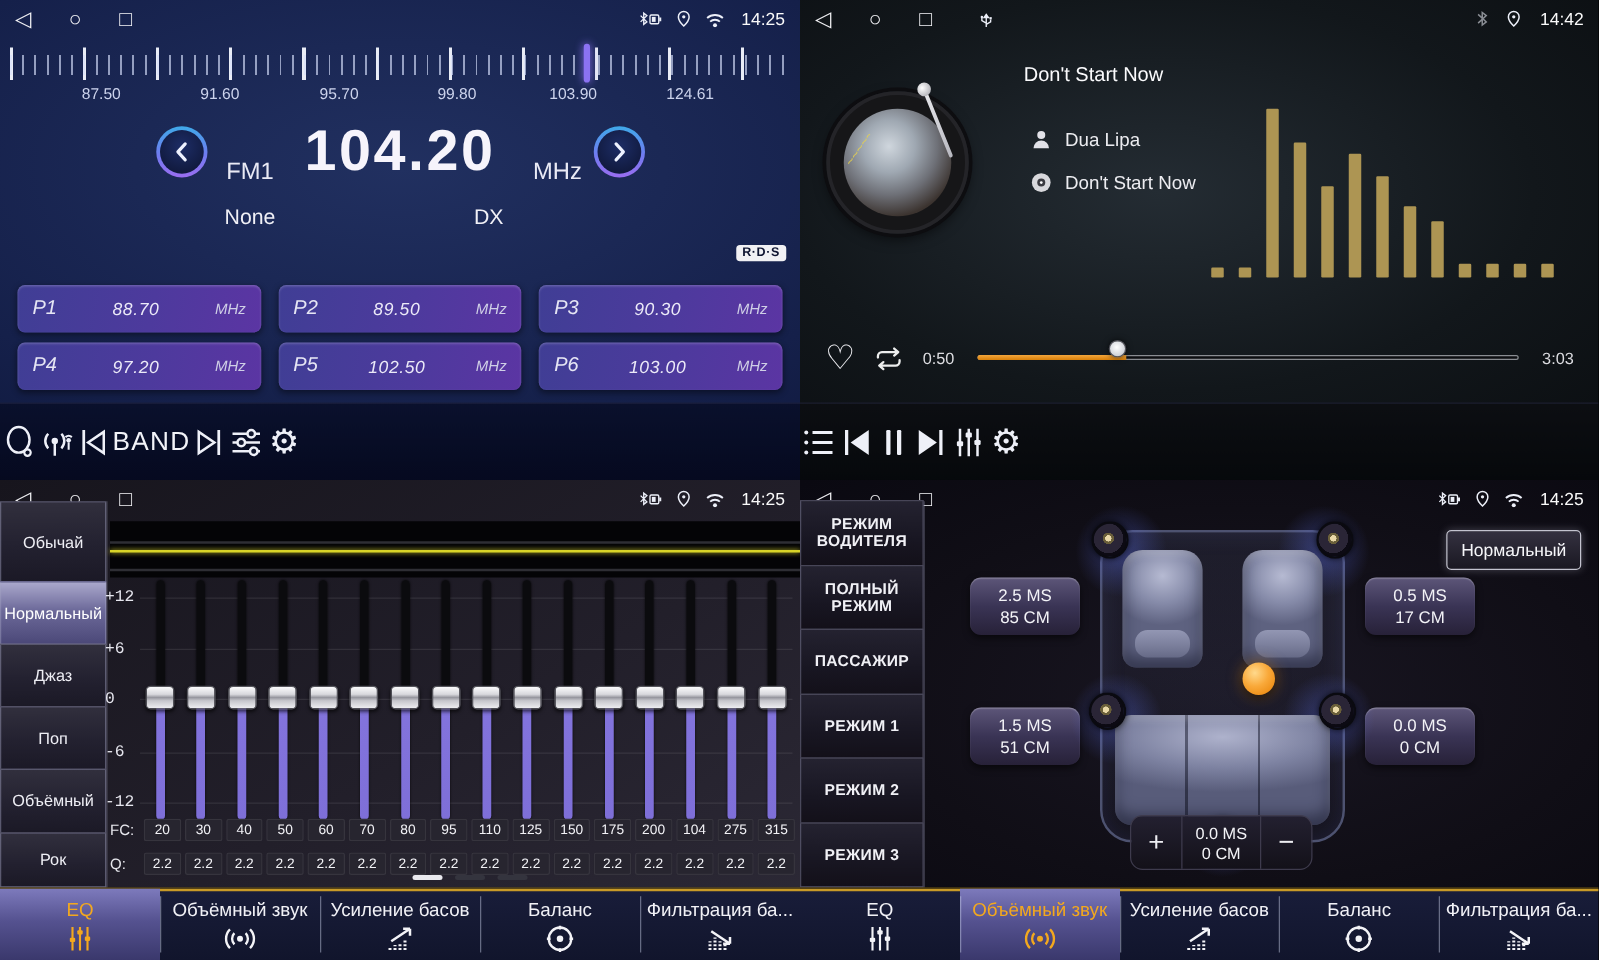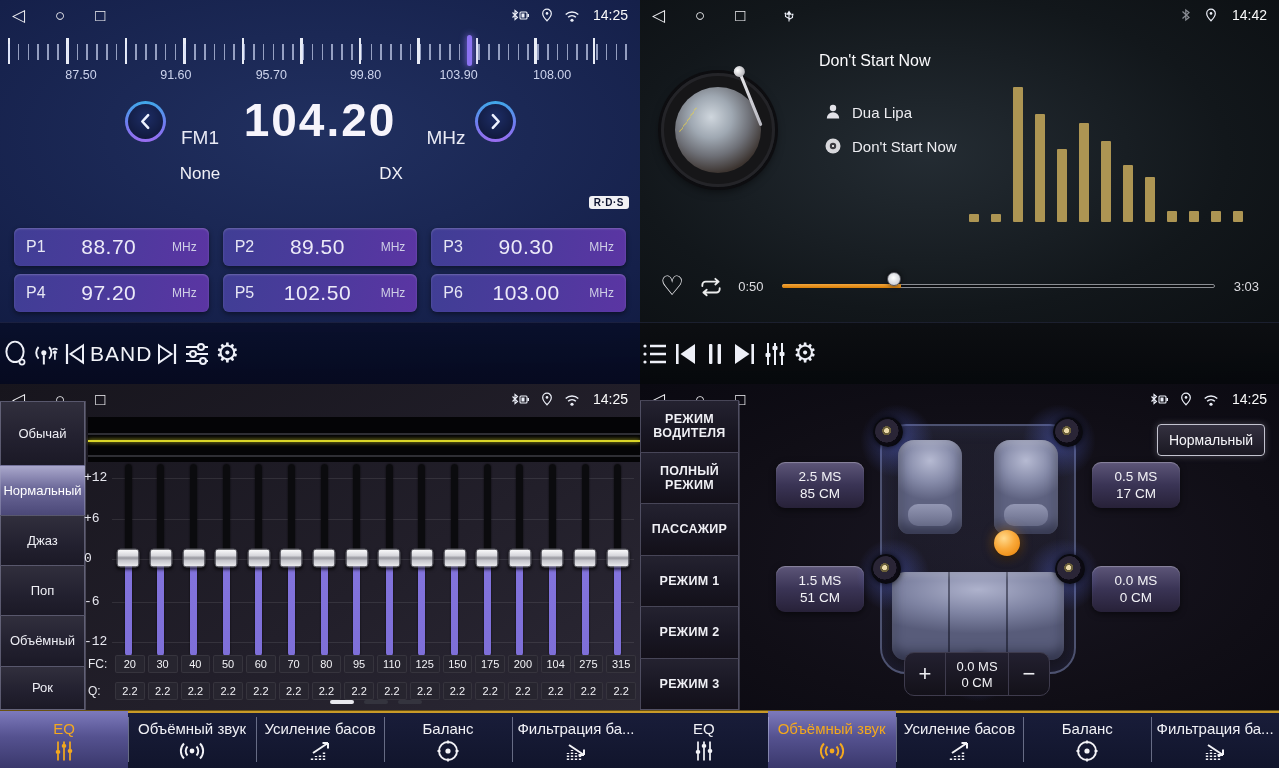--- a/index.html
+++ b/index.html
@@ -45,23 +45,23 @@
     font-size:46px; font-weight:700; letter-spacing:2px; color:#f6f4fb; }
   .freq-unit { position:absolute; left:416px; top:127px; width:60px; text-align:center; font-size:19px; color:#e9eaf5; }
   .ps-name { position:absolute; left:168px; top:164px; width:64px; text-align:center; font-size:17px; color:#f0f0f6; }
   .dx-mode { position:absolute; left:368px; top:164px; width:46px; text-align:center; font-size:17px; color:#f0f0f6; }
   .rds { position:absolute; right:11px; top:196px; background:#f1f1f4; color:#0e1430;
     font-weight:700; font-size:10px; padding:1px 5px; border-radius:3px; letter-spacing:.5px; }
   .presets { position:absolute; left:14px; right:14px; top:228px; display:grid;
     grid-template-columns:repeat(3,1fr); grid-template-rows:38px 38px; gap:8px 14px; }
   .preset { display:flex; align-items:center; padding:0 12px; border-radius:6px; cursor:pointer;
     background: linear-gradient(100deg, #403e95 0%, #4d3a9d 55%, #5b35a3 100%);
-    box-shadow: inset 0 1px 2px rgba(255,255,255,.22), 0 2px 5px rgba(0,0,0,.45); }
+    box-shadow: inset 0 1px 2px rgba(255,255,255,.22), 0 2px 5px rgba(0,0,0,.45); font-style: italic; }
   .preset .pl { font-size:16px; color:#e6e6f4; }
-  .preset .pf { flex:1; text-align:center; font-size:21px; color:#eceaf8; letter-spacing:.5px; }
+  .preset .pf { flex:1; text-align:center; font-size:14px; color:#eceaf8; letter-spacing:.5px; }
   .preset .pu { font-size:12px; color:#cfcfe6; }
   .toolbar { position:absolute; left:0; right:0; bottom:0; height:62px; display:flex;
     justify-content:flex-start; align-items:center; border-top:1px solid rgba(130,140,210,.18); }
   .q-radio .toolbar { background: linear-gradient(180deg, rgba(9,15,42,.92), rgba(5,9,30,.96)); }
   .q-player .toolbar { background: linear-gradient(180deg, rgba(12,14,18,.94), rgba(6,8,11,.97)); }
   .tbi { display:inline-flex; width:30px; height:30px; color:#eef0f8; cursor:pointer; align-items:center; justify-content:center; }
   .tbi svg { width:28px; height:28px; }
   .tbi.gear { font-size:27px; line-height:1; }
   .band-btn { font-size:21px; letter-spacing:1px; color:#f2f3f8; cursor:pointer; }
 
@@ -334,21 +334,21 @@
 
     <div class="dial">
       <div class="ticks-major"></div>
       <div class="ticks-minor"></div>
       <div class="dial-ind" style="left:73.5%"></div>
       <span class="dial-label" style="left:11.7%">87.50</span>
       <span class="dial-label" style="left:26.9%">91.60</span>
       <span class="dial-label" style="left:42.2%">95.70</span>
       <span class="dial-label" style="left:57.3%">99.80</span>
       <span class="dial-label" style="left:72.2%">103.90</span>
-      <span class="dial-label" style="left:87.2%">108.00</span>
+      <span class="dial-label" style="left:87.2%">124.61</span>
     </div>
 
     <div class="chev" style="left:125px; top:101px">
       <div class="chev-in">
           <svg viewBox="0 0 14 16">
             <use href="#i-chl"></use>
           </svg>
         </div>
     </div>
     <div class="band-lbl">FM1</div>

